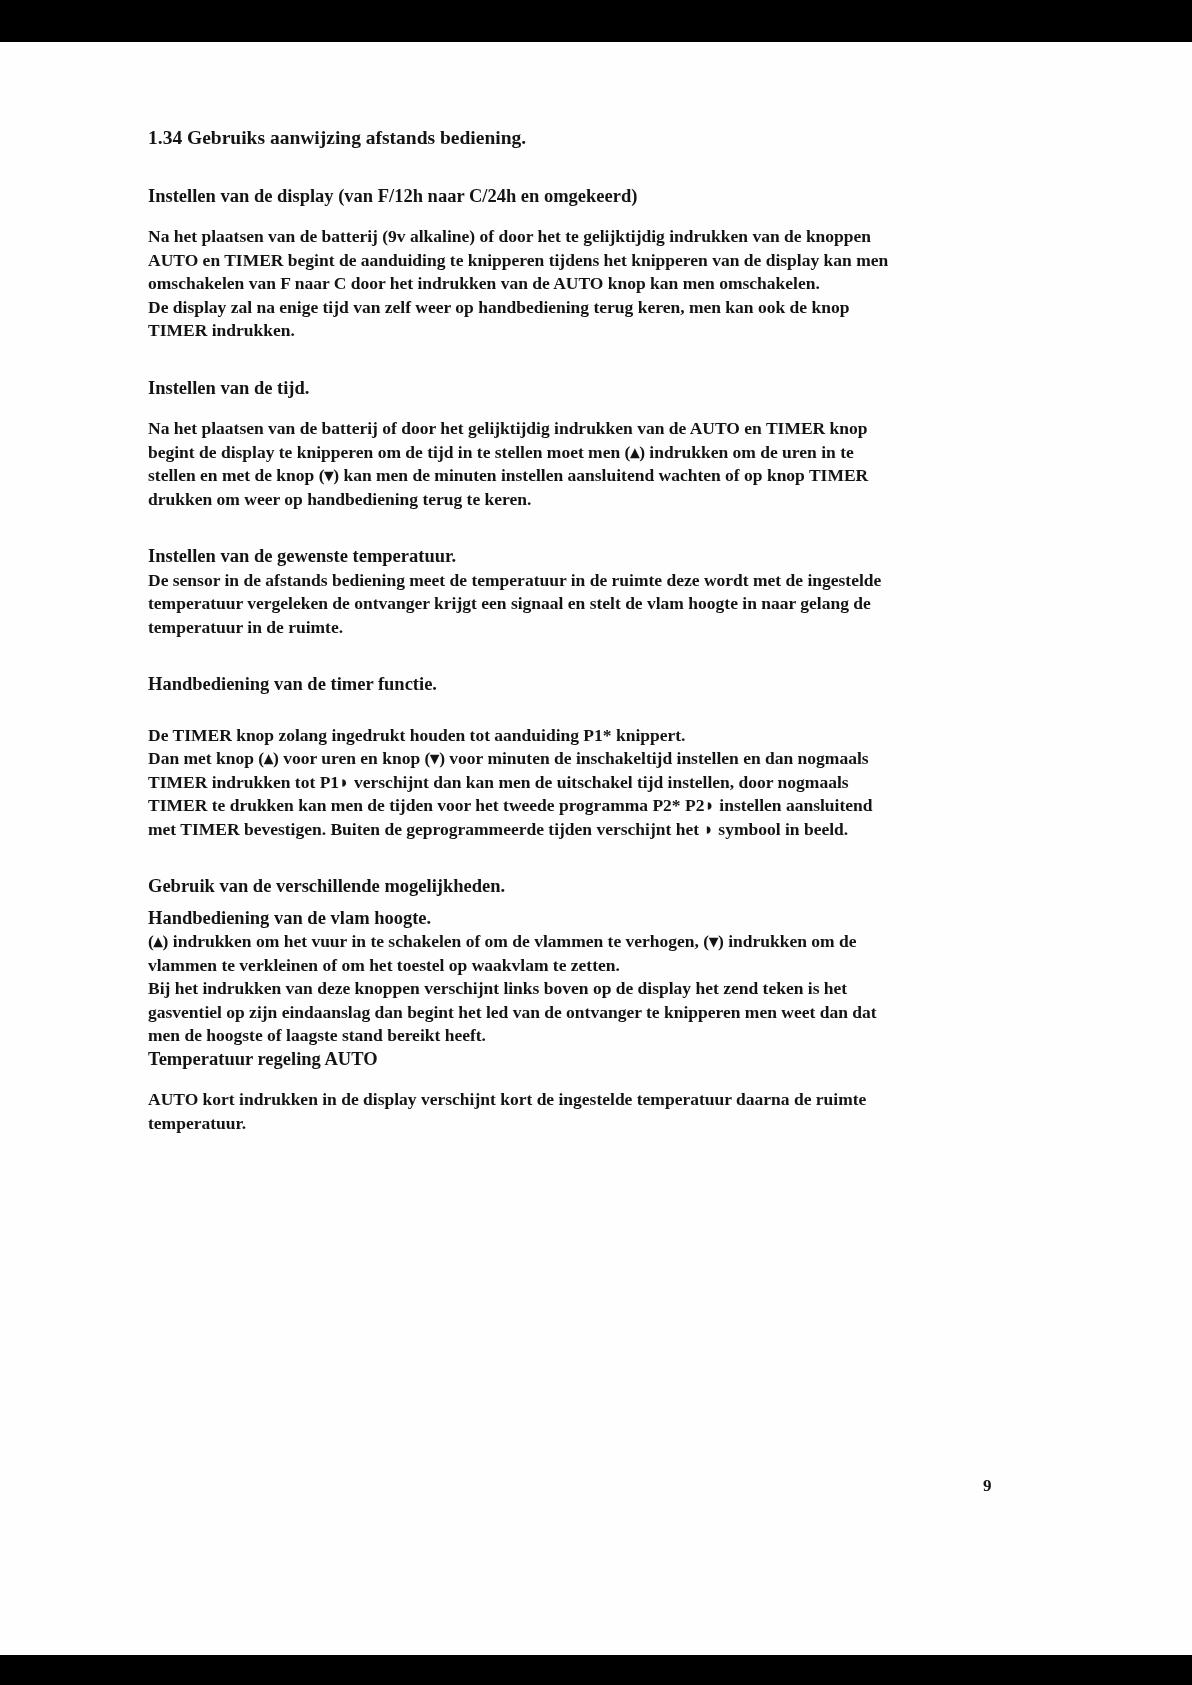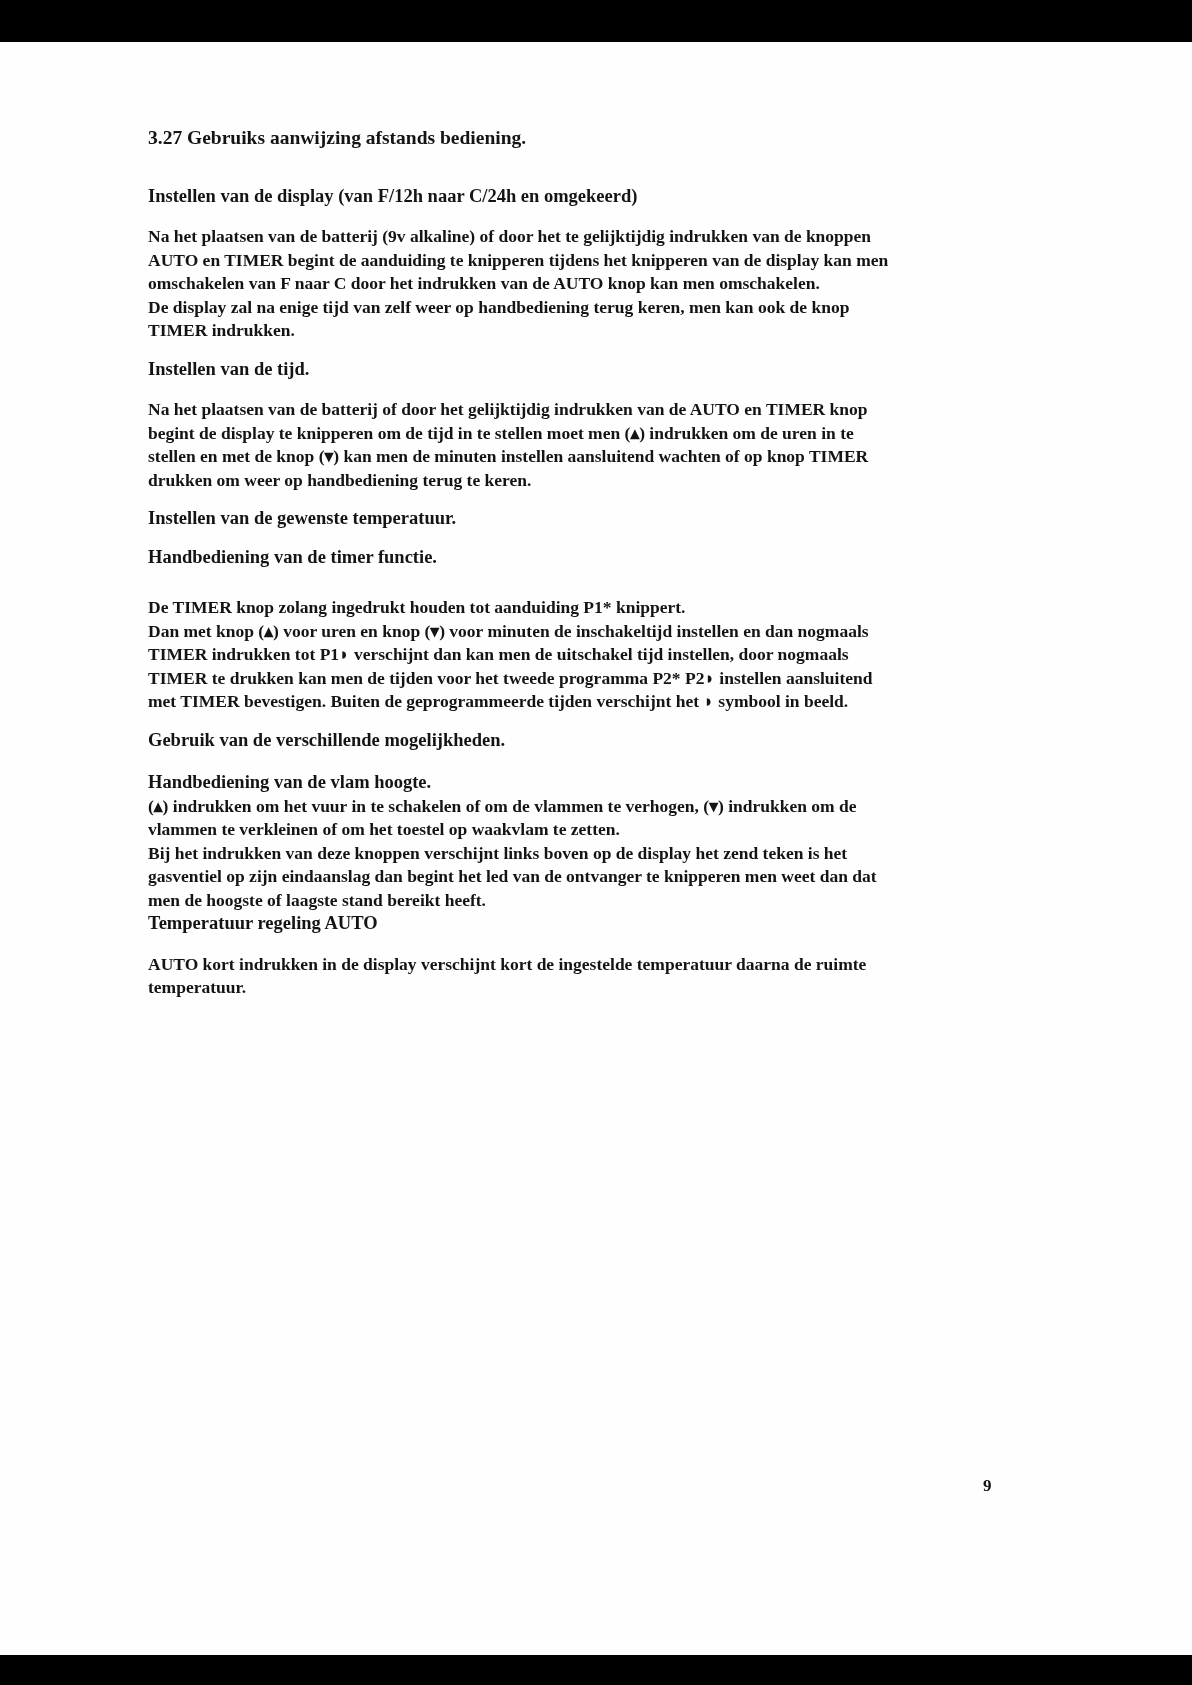--- a/index.html
+++ b/index.html
@@ -32,28 +32,28 @@
   }
   .doc-title {
     font-size: 19.5px;
     line-height: 23.5px;
     font-weight: 700;
   }
   .section-heading {
     font-size: 18.5px;
     line-height: 23.5px;
     font-weight: 700;
-    margin-top: 15px;
+    margin-top: 34px;
   }
   .section-heading.first { margin-top: 35px; }
   .sub-heading {
     font-size: 18.5px;
     line-height: 23.5px;
     font-weight: 700;
-    margin-top: 19px;
+    margin-top: 8px;
   }
   .sub-heading.tight { margin-top: 0; }
   p.body-text {
     white-space: pre-line;
     margin-top: 17px;
   }
   p.body-text.gap { margin-top: 27px; }
   p.body-text.tight { margin-top: 0; }
   .page-number {
     position: absolute;
@@ -64,41 +64,44 @@
     color: #141414;
   }
 </style>
 </head>
 <body>
 
 <div class="scan-bar top"></div>
 
 <div class="content">
 
-  <h1 class="doc-title">3.27 Gebruiks aanwijzing afstands bediening.</h1>
+  <h1 class="doc-title">1.34 Gebruiks aanwijzing afstands bediening.</h1>
 
   <section>
     <h2 class="section-heading first">Instellen van de display (van F/12h naar C/24h  en omgekeerd)</h2>
     <p class="body-text">Na het plaatsen van de batterij (9v alkaline) of door het te gelijktijdig indrukken van de knoppen
 AUTO en TIMER begint de aanduiding te knipperen tijdens het knipperen van de display kan men
 omschakelen van F naar C door het indrukken van de AUTO knop kan men omschakelen.
 De display zal na enige tijd van zelf weer op handbediening terug keren, men kan ook de knop
 TIMER indrukken.</p>
   </section>
 
   <section>
     <h2 class="section-heading">Instellen van de tijd.</h2>
     <p class="body-text">Na het plaatsen van de batterij of door het gelijktijdig indrukken van de AUTO en TIMER knop
 begint de display te knipperen om de tijd in te stellen moet men (▴) indrukken om de uren in te
 stellen en met de knop (▾) kan men de minuten instellen aansluitend wachten of  op knop TIMER
 drukken om weer op handbediening terug te keren.</p>
   </section>
 
   <section>
     <h2 class="section-heading">Instellen van de gewenste temperatuur.</h2>
+    <p class="body-text tight">De sensor in de afstands bediening meet de temperatuur in de ruimte deze wordt met de ingestelde
+temperatuur vergeleken de ontvanger krijgt een signaal en stelt de vlam hoogte in naar gelang de
+temperatuur in de ruimte.</p>
   </section>
 
   <section>
     <h2 class="section-heading">Handbediening van de timer functie.</h2>
     <p class="body-text gap">De TIMER knop zolang ingedrukt houden tot aanduiding P1* knippert.
 Dan met knop (▴) voor uren en knop (▾) voor minuten de inschakeltijd instellen en dan nogmaals
 TIMER indrukken tot P1◗ verschijnt  dan kan men de uitschakel tijd instellen, door nogmaals
 TIMER te drukken kan men de tijden voor het tweede programma P2* P2◗ instellen aansluitend
 met TIMER bevestigen. Buiten de geprogrammeerde tijden verschijnt het ◗ symbool in beeld.</p>
   </section>

